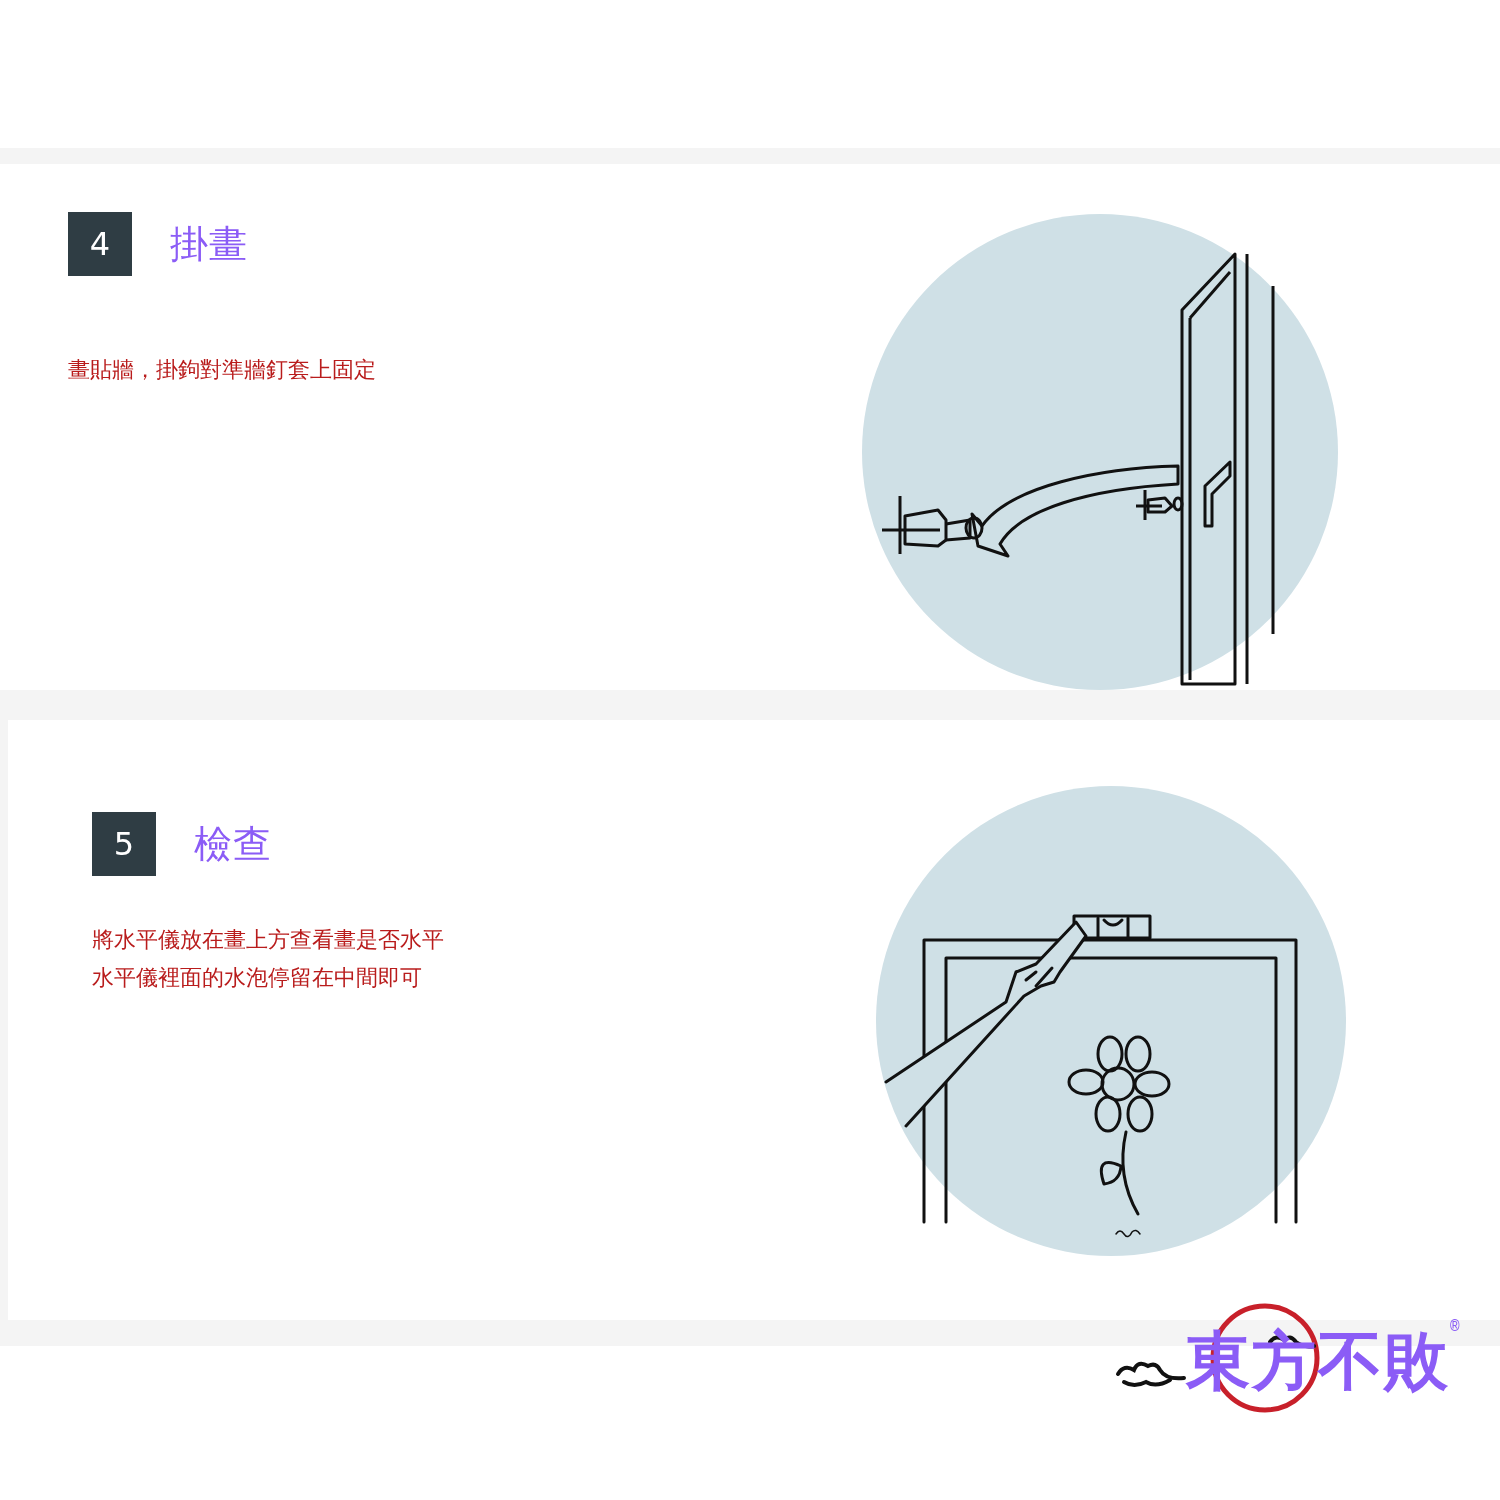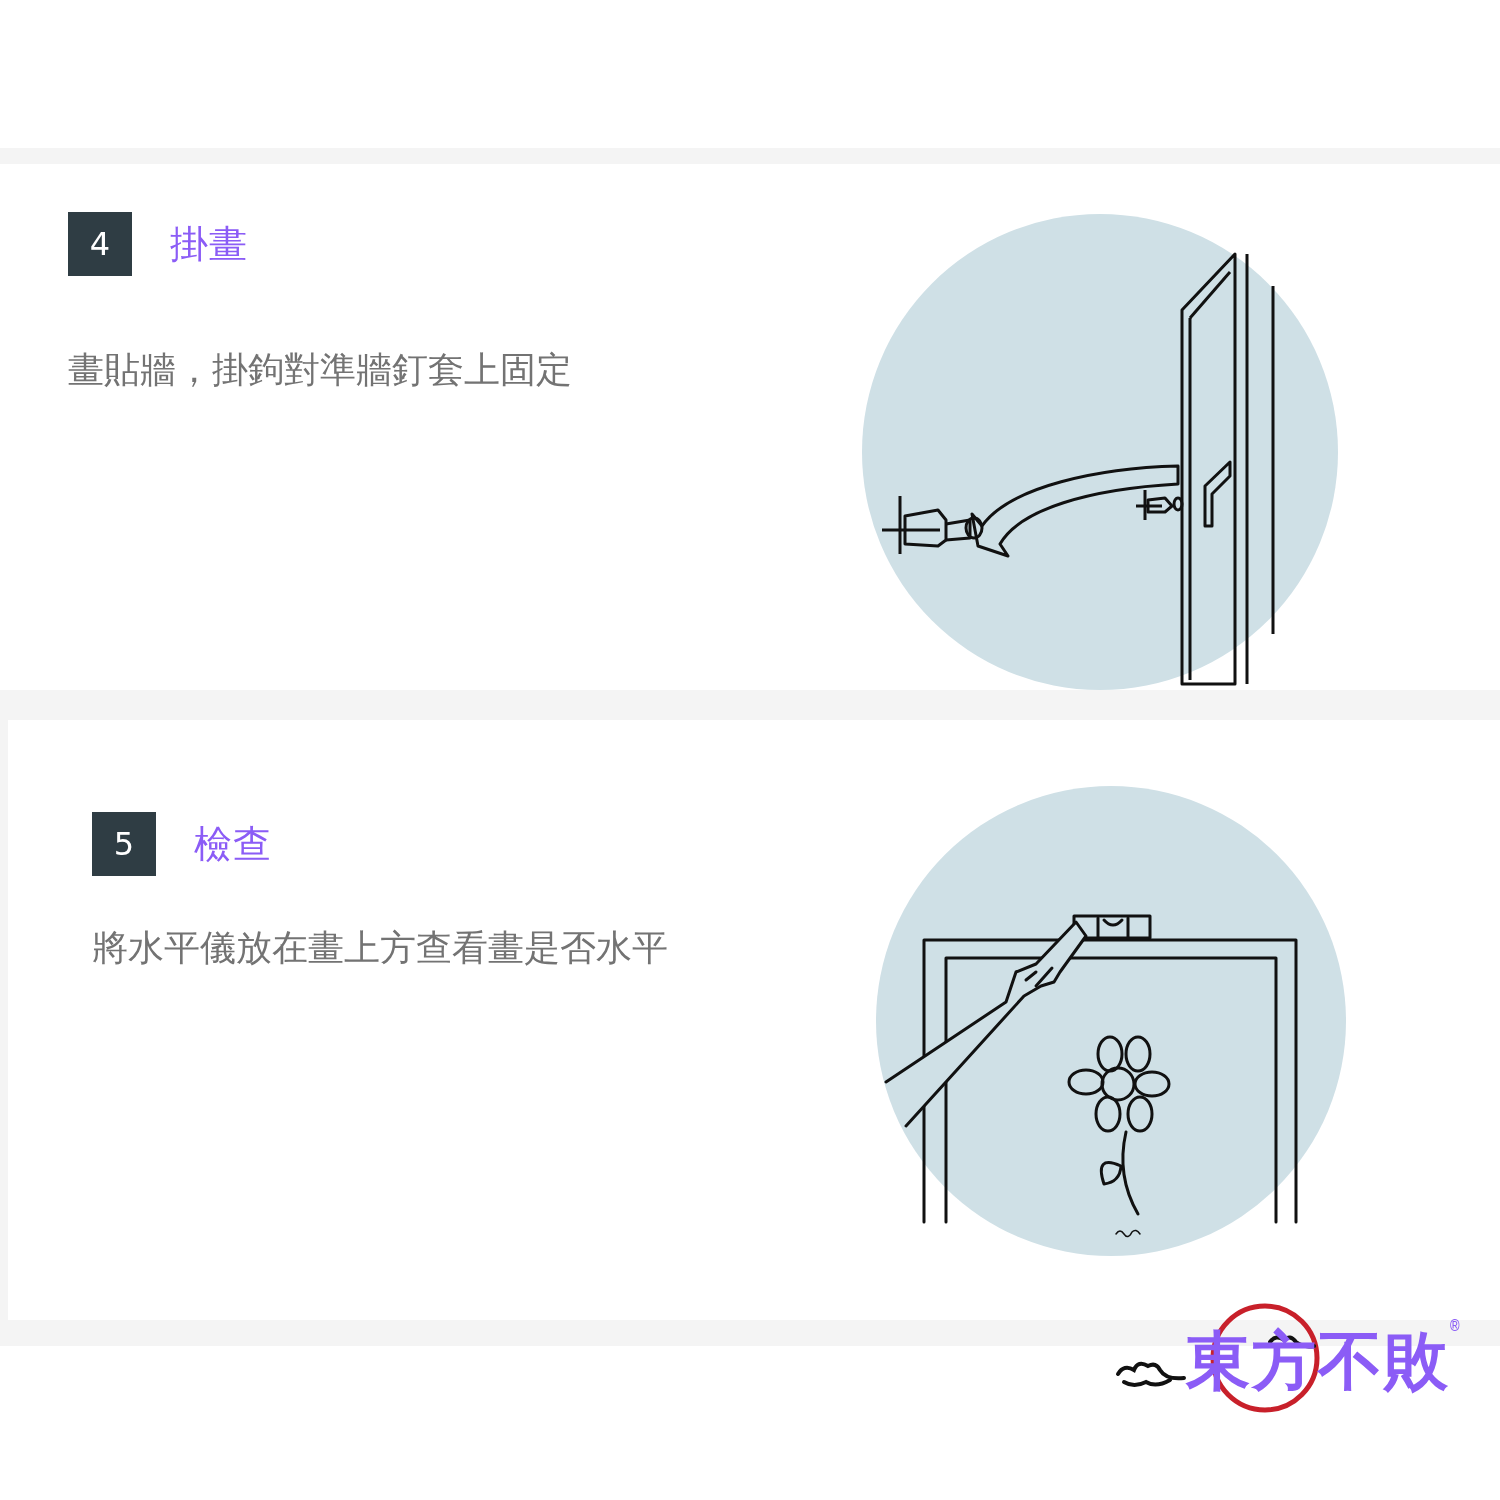--- a/index.html
+++ b/index.html
@@ -11,21 +11,21 @@
     }
     .band { position: absolute; left: 0; width: 1500px; background: #f4f4f4; }
     .panel { position: absolute; background: #ffffff; }
     .step-header { position: absolute; display: flex; align-items: center; }
     .step-num {
       width: 64px; height: 64px; background: #2f3d44; color: #fff;
       display: flex; align-items: center; justify-content: center;
       font-size: 32px; font-family: "DejaVu Sans", sans-serif;
     }
     .step-title { font-size: 38px; margin-left: 38px; color: #8b5cf6; letter-spacing: 1px; }
-    .step-desc { position: absolute; font-size: 36px; line-height: 38px; color: #737373; white-space: nowrap; }
+    .step-desc { position: absolute; font-size: 22px; line-height: 38px; color: #b91c1c; white-space: nowrap; }
     .illus { position: absolute; }
     .logo { position: absolute; left: 1100px; right: 0; top: 1300px; height: 160px; }
   </style>
 </head>
 <body>
 
 <div class="band" style="top:148px;height:16px;"></div>
 <div class="band" style="top:690px;height:30px;"></div>
 <div class="band" style="top:690px;height:630px;width:8px;"></div>
 <div class="band" style="top:1320px;height:26px;"></div>
@@ -72,22 +72,23 @@
       </g>
     </g>
   </svg>
 </section>
 
 <section class="panel" style="left:8px;top:720px;width:1492px;height:600px;">
   <div class="step-header" style="left:84px;top:92px;">
     <div class="step-num">5</div>
     <div class="step-title">檢查</div>
   </div>
-  <div class="step-desc" style="left:84px;top:209px;">
+  <div class="step-desc" style="left:84px;top:201px;">
     <div>將水平儀放在畫上方查看畫是否水平</div>
+    <div>水平儀裡面的水泡停留在中間即可</div>
   </div>
 
   <svg class="illus" style="left:868px;top:66px;" width="470" height="470" viewBox="0 0 470 470">
     <circle cx="235" cy="235" r="235" fill="#cfe0e6"></circle>
     <g fill="none" stroke="#111" stroke-width="3" stroke-linejoin="round" stroke-linecap="round">
 
       <path d="M48 436 L48 154 L420 154 L420 436"></path>
       <path d="M70 436 L70 172 L400 172 L400 436"></path>
 
       <rect x="198" y="130" width="76" height="22" fill="#cfe0e6"></rect>

